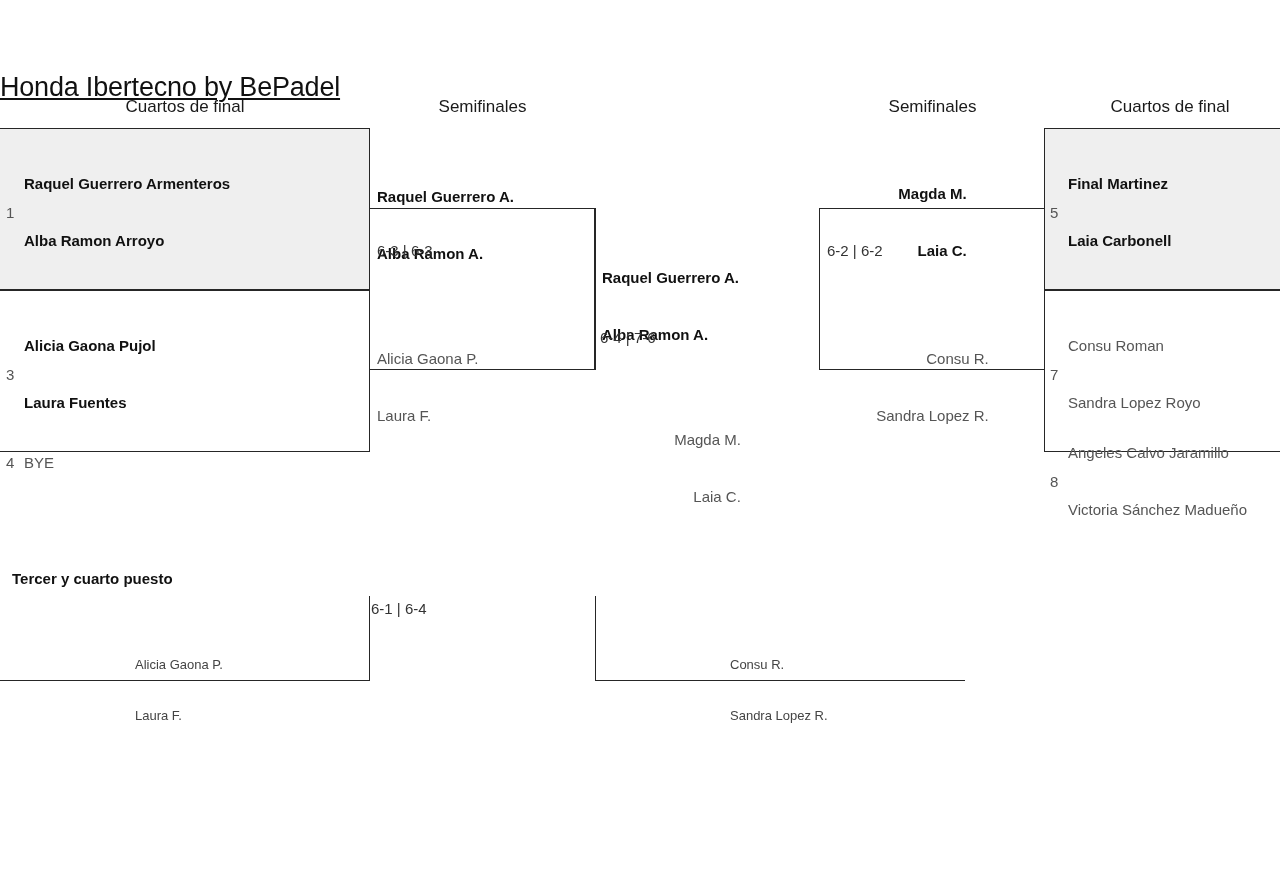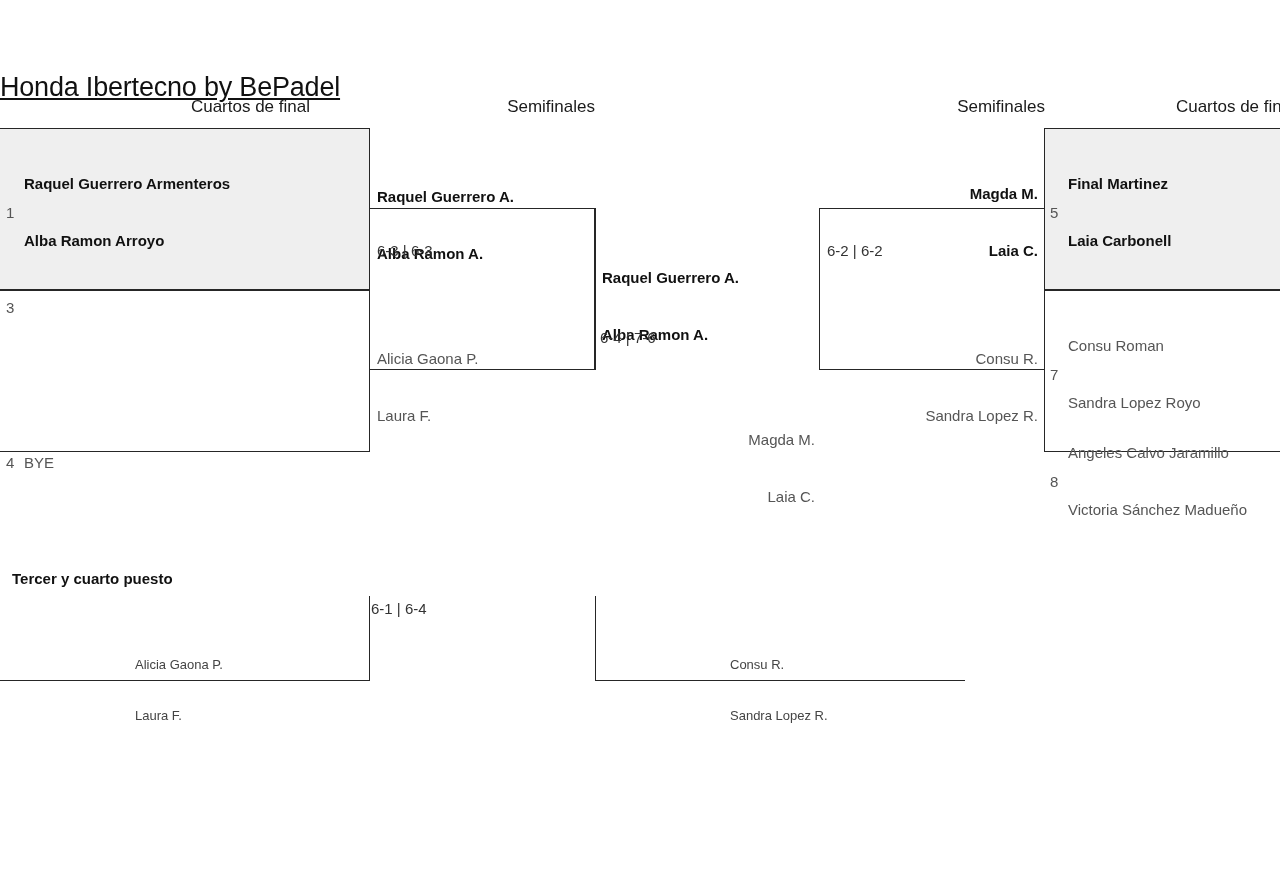--- a/index.html
+++ b/index.html
@@ -23,21 +23,21 @@
   }
   .title .line { display: block; text-decoration: underline; }
 
   .logo { position: absolute; left: 1048px; top: 6px; width: 232px; height: 62px; }
 
   
   .round-head {
     position: absolute;
     font-size: 17px; line-height: 20px;
     color: #1a1a1a; font-weight: 400;
-    text-align: right; white-space: nowrap;
+    text-align: center; white-space: nowrap;
   }
 
   
   .box {
     position: absolute;
     border: 1px solid #262626;
     background: #ffffff;
   }
   .box.shaded { background: #efefef; }
   .box.no-left  { border-left: none; }
@@ -46,21 +46,21 @@
   .box.no-bottom{ border-bottom: none; }
 
   
   .team {
     position: absolute;
     display: flex;
     align-items: flex-start;
     font-size: 15px;
     line-height: 19px;
   }
-  .team.right { justify-content: flex-end; text-align: right; }
+  .team.right { justify-content: center; text-align: right; }
   .seed {
     color: #555555; font-size: 15px; line-height: 19px;
     width: 18px; flex: 0 0 18px;
     display: flex; align-items: center; justify-content: flex-start;
     align-self: center;
   }
   .names { white-space: pre; }
   .names .n { display: block; }
   .win  .names { color: #111111; font-weight: 700; }
   .lose .names { color: #555555; font-weight: 400; }
@@ -116,20 +116,24 @@
   <div class="team" style="left:6px; top:253px; width:356px;">
     <span class="seed">2</span>
     <span class="names bye">
       <span class="n">BYE</span>
     </span>
   </div>
 
   <div class="box no-left" style="left:0px; top:290px; width:370px; height:162px;"></div>
   <div class="team win" style="left:6px; top:298px; width:356px;">
     <span class="seed">3</span>
+    <span class="names">
+      <span class="n">Alicia Gaona Pujol</span>
+      <span class="n">Laura Fuentes</span>
+    </span>
   </div>
   <div class="team" style="left:6px; top:415px; width:356px;">
     <span class="seed">4</span>
     <span class="names bye">
       <span class="n">BYE</span>
     </span>
   </div>
 
   <div class="box" style="left:369px; top:208px; width:226px; height:162px;"></div>
   <div class="team win" style="left:377px; top:149px; width:210px;">

